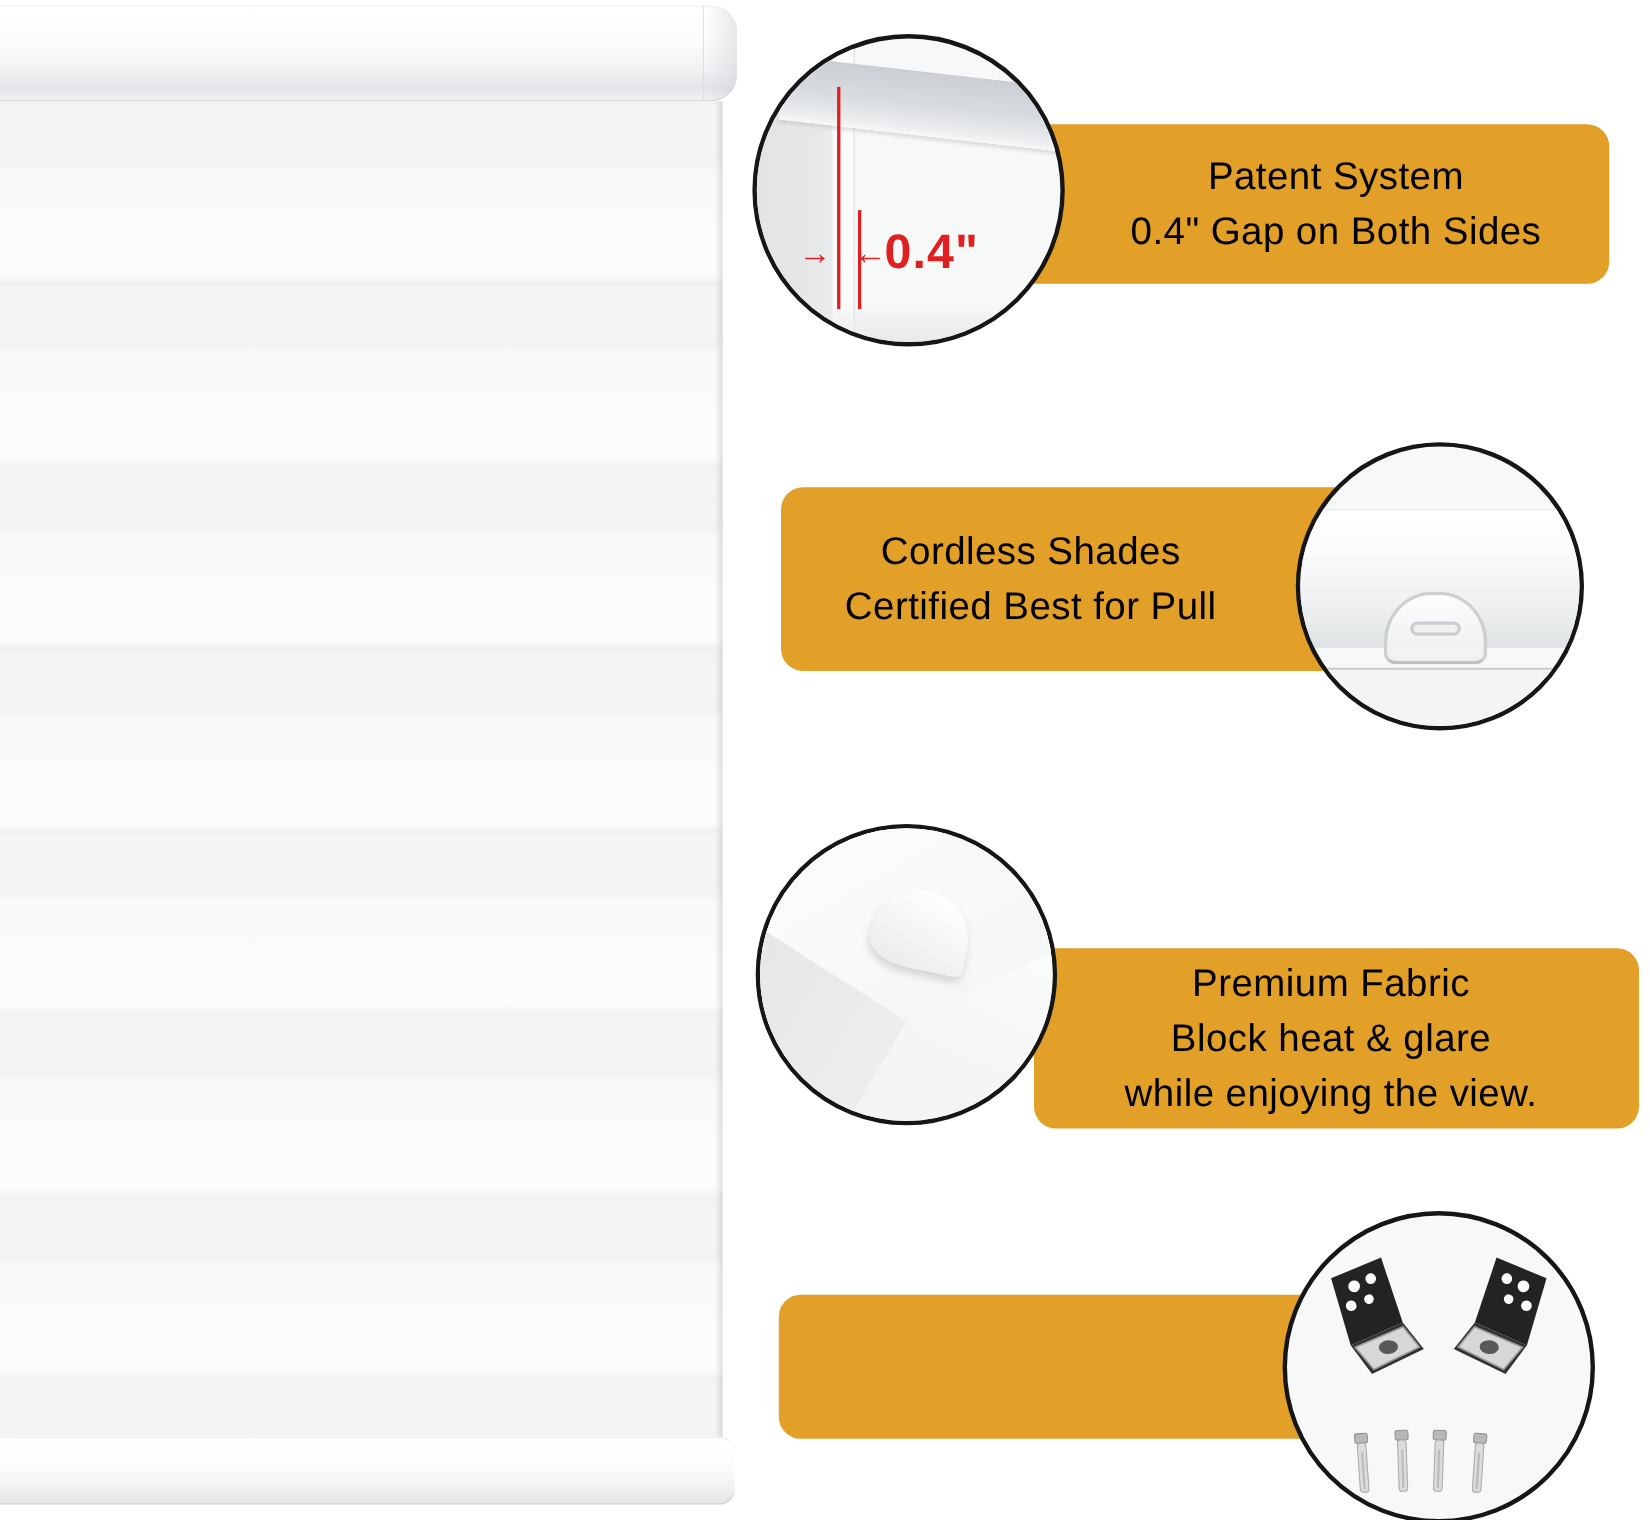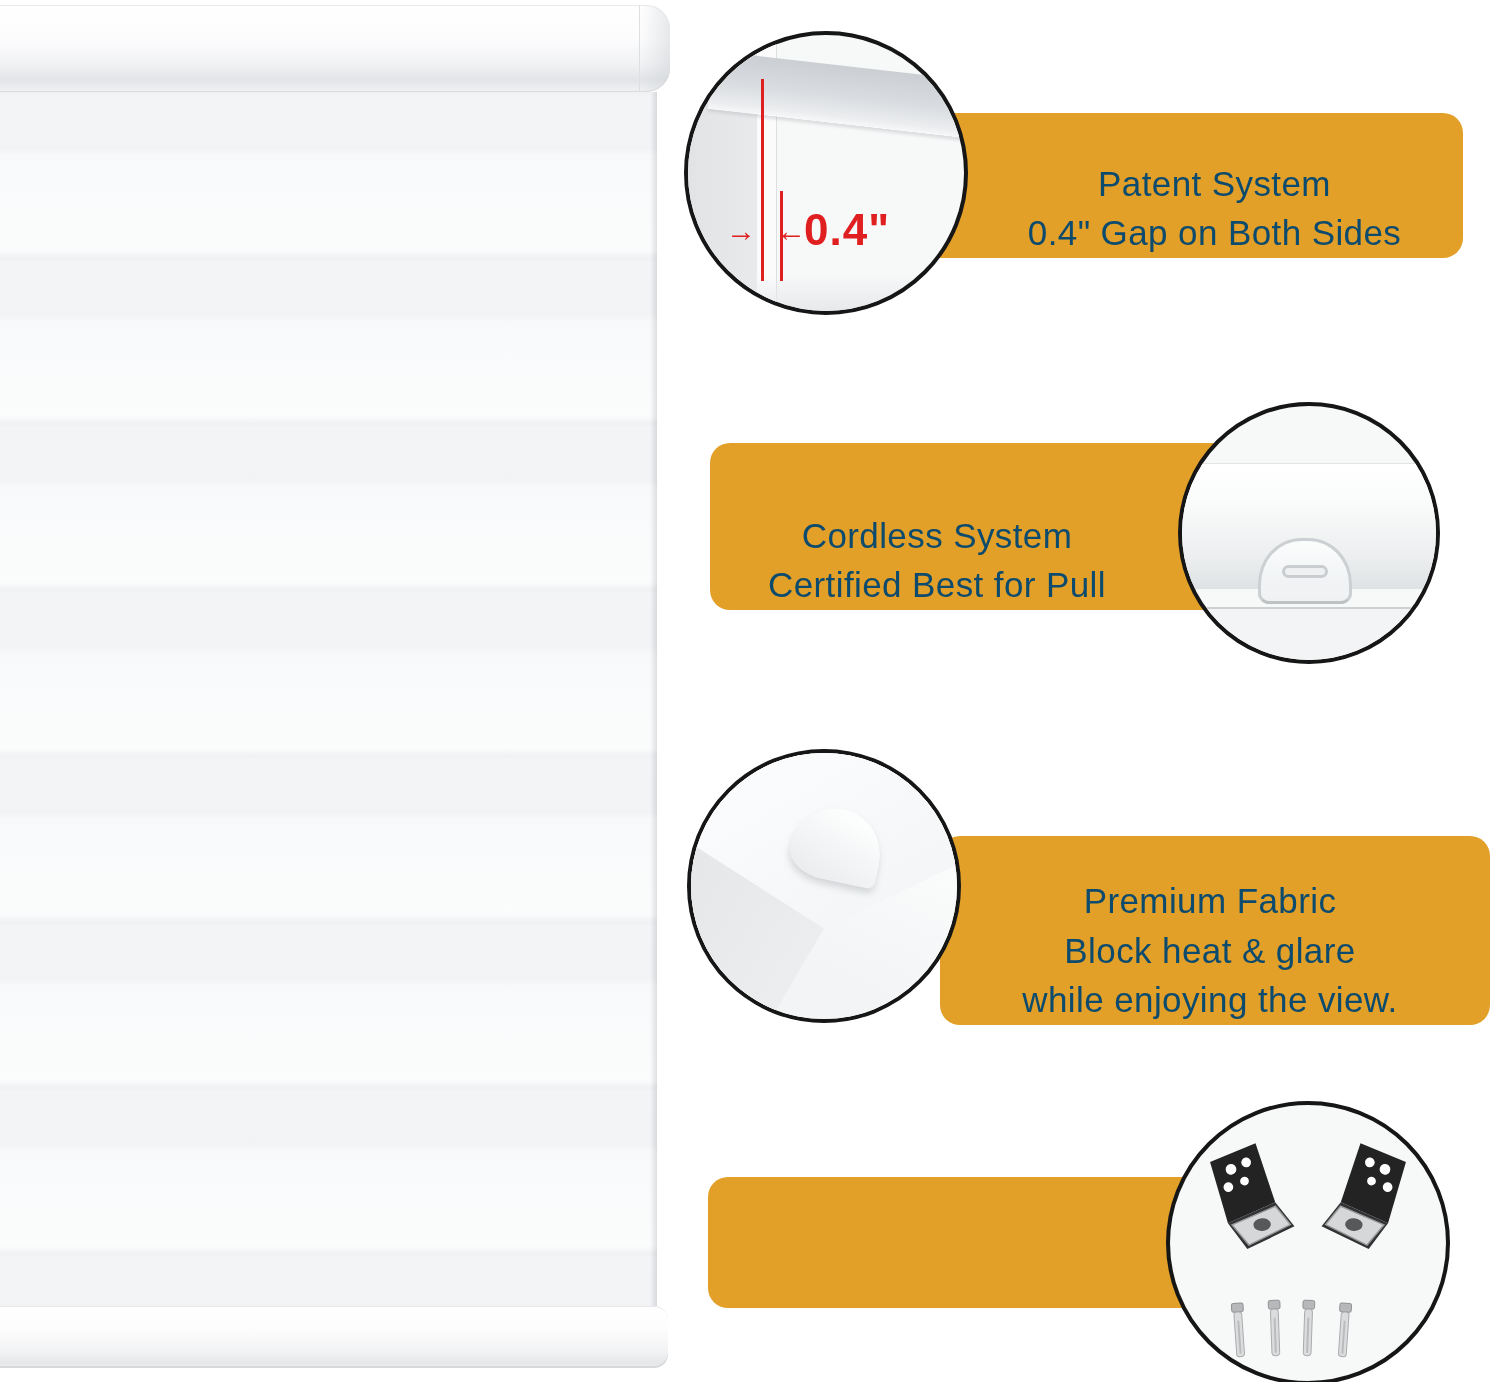--- a/index.html
+++ b/index.html
@@ -19,26 +19,26 @@
       #eff1f3 0px,#f3f4f6 4px,#f1f3f5 56px,#f8f9fa 64px,#fbfcfc 158px,#eff1f3 166px);}
   .fabric::after{content:"";position:absolute;right:0;top:0;width:7px;height:100%;
     background:linear-gradient(90deg,rgba(120,125,131,0) 0%,rgba(120,125,131,0.22) 100%);}
   .bottomrail{position:absolute;left:0;top:1306px;width:668px;height:61px;
     border-top:1px solid #e7e9eb;border-radius:0 14px 14px 0;
     background:linear-gradient(180deg,#ffffff 0%,#fdfdfe 35%,#f2f3f4 72%,#e5e7e9 92%,#eff0f1 100%);
     box-shadow:inset 0 2px 0 #ffffff, inset 0 -2px 0 #d7d9db;}
 
   
   .banner{position:absolute;z-index:1;background:#e2a028;border-radius:20px;
-    color:#0c4a6e;display:flex;flex-direction:column;justify-content:flex-end;align-items:center;
+    color:#000000;display:flex;flex-direction:column;justify-content:center;align-items:center;
     text-align:center;font-size:35px;line-height:1.42;letter-spacing:0.4px;box-sizing:border-box;}
   .banner span{display:block;}
   .b1{left:880px;top:113px;width:583px;height:145px;padding-left:86px;}
   .b2{left:710px;top:443px;width:530px;height:167px;padding-right:76px;}
-  .b3{left:940px;top:836px;width:550px;height:189px;padding-right:10px;}
+  .b3{left:940px;top:862px;width:550px;height:164px;padding-right:10px;}
   .b4{left:708px;top:1177px;width:532px;height:131px;padding-right:68px;}
 
   
   .callout{position:absolute;z-index:2;border-radius:50%;box-sizing:border-box;
     border:4px solid #161616;background:#f7f8f8;overflow:hidden;}
   .c1{left:684px;top:31px;width:284px;height:284px;}
   .c2{left:1178px;top:402px;width:262px;height:262px;}
   .c3{left:687px;top:749px;width:274px;height:274px;}
   .c4{left:1166px;top:1101px;width:284px;height:284px;}
   .callout *{position:absolute;}
@@ -106,21 +106,21 @@
     <div class="cassette"></div>
     <div class="floor"></div>
     <div class="gap-line-long"></div>
     <div class="gap-line-short"></div>
     <div class="gap-arrow ga-r">→</div>
     <div class="gap-arrow ga-l">←</div>
     <div class="gap-label">0.4"</div>
   </div>
 
   <div class="banner b2">
-    <span>Cordless System</span>
+    <span>Cordless Shades</span>
     <span>Certified Best for Pull</span>
   </div>
   <div class="callout c2">
     <div class="rail-band"></div>
     <div class="rail-seam"></div>
     <div class="rail-lower"></div>
     <div class="pull-tab">
       <div class="tab-slot"></div>
     </div>
   </div>

